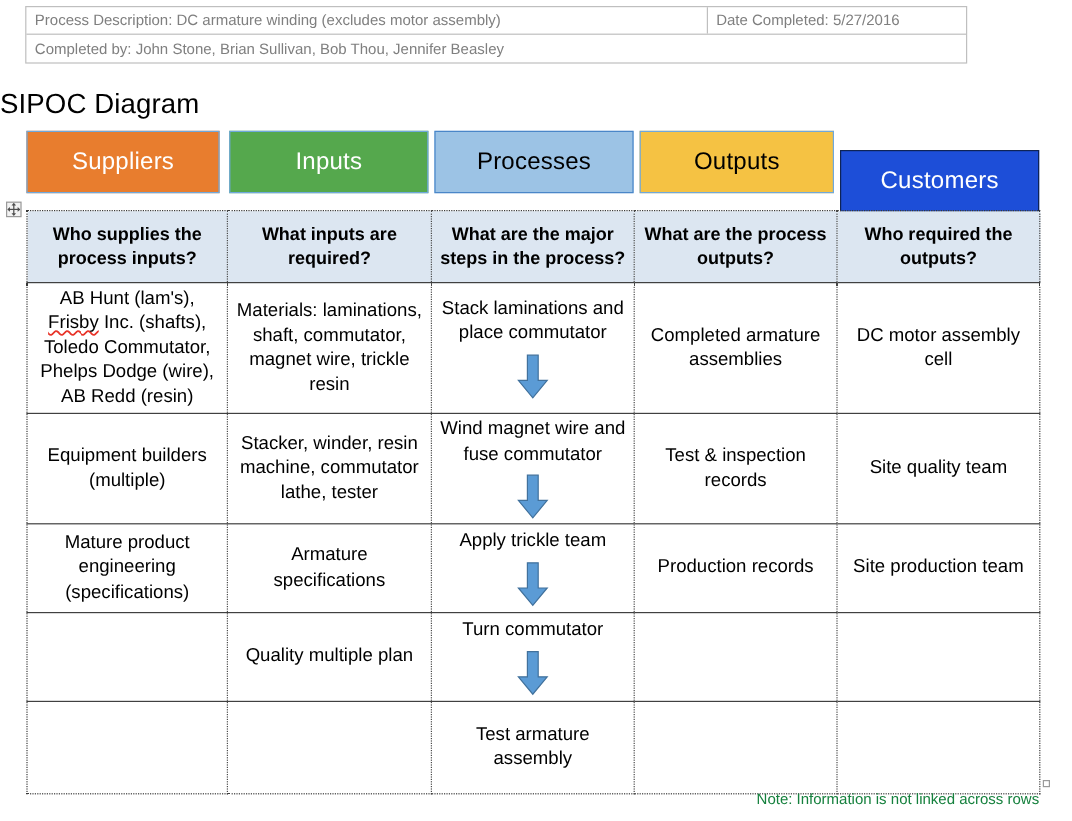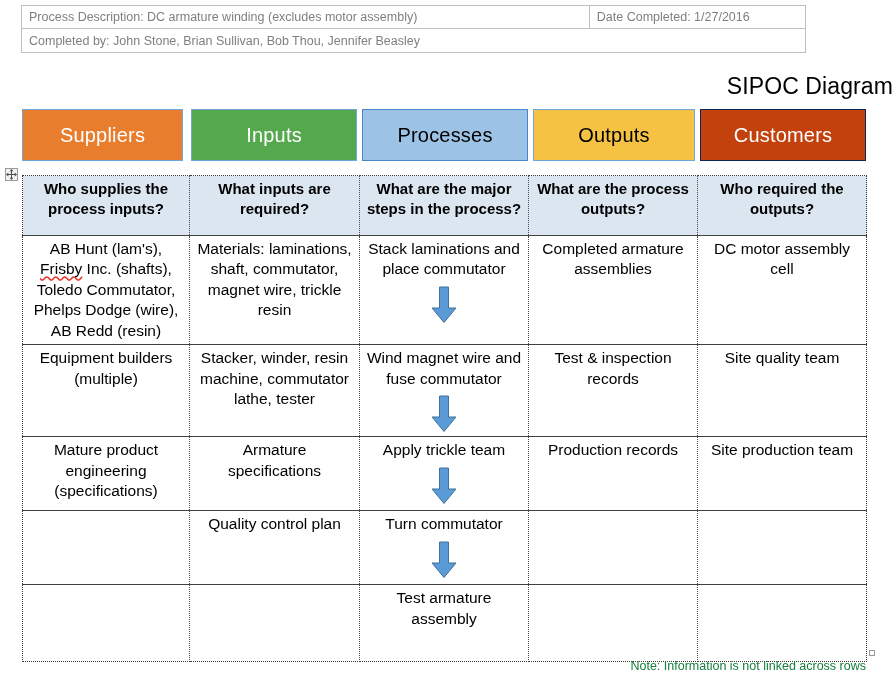--- a/index.html
+++ b/index.html
@@ -49,21 +49,21 @@
   .info-cell.desc  { width: 613px; border-right: 1px solid #bfbfbf; }
   .info-cell.date  { width: 232px; }
   .info-cell.by    { width: 845px; }
 
   
   .title {
     position: absolute;
     left: 0;
     top: 73px;
     width: 893px;
-    text-align: right;
+    text-align: left;
     font-size: 23px;
     color: #000000;
     font-family: "Liberation Sans", sans-serif;
     letter-spacing: 0.1px;
   }
 
   
   .band {
     position: absolute;
     left: 22px;
@@ -128,20 +128,21 @@
   }
   .sipoc-table tr:first-child td { border-top: 1px dotted #3a3a3a; }
   .sipoc-table tr:last-child td  { border-bottom: 1px dotted #3a3a3a; }
   .sipoc-table td:first-child { border-left: 1px dotted #3a3a3a; }
   .sipoc-table td:last-child  { border-right: 1px dotted #3a3a3a; }
 
   .cell-inner {
     display: flex;
     flex-direction: column;
     align-items: center;
+    justify-content: center;
     height: 100%;
   }
   .cell-text { display: block; }
   .misspell {
     text-decoration: underline wavy #e8352a;
     text-decoration-skip-ink: none;
   }
 
   
   .arrow-wrap {
@@ -173,21 +174,21 @@
   }
 </style>
 </head>
 <body>
 
 <div class="page">
 
   <div class="info-box">
     <div class="info-row first">
       <div class="info-cell desc">Process Description:  DC armature winding (excludes motor assembly)</div>
-      <div class="info-cell date">Date Completed: 1/27/2016</div>
+      <div class="info-cell date">Date Completed: 5/27/2016</div>
     </div>
     <div class="info-row">
       <div class="info-cell by">Completed by: John Stone, Brian Sullivan, Bob Thou, Jennifer Beasley</div>
     </div>
   </div>
 
   <div class="title">SIPOC Diagram</div>
 
   <div class="band">
     <div class="band-cell" id="band-0" style="left: 0px; width: 161px; background: rgb(232, 125, 46); color: rgb(255, 255, 255); border: 1px solid rgb(111, 168, 220);">
@@ -195,21 +196,21 @@
     </div>
     <div class="band-cell" id="band-1" style="left: 169px; width: 166px; background: rgb(85, 168, 77); color: rgb(255, 255, 255); border: 1px solid rgb(111, 168, 220);">
       <span>Inputs</span>
     </div>
     <div class="band-cell" id="band-2" style="left: 340px; width: 166px; background: rgb(156, 195, 229); color: rgb(0, 0, 0); border: 1px solid rgb(74, 134, 200);">
       <span>Processes</span>
     </div>
     <div class="band-cell" id="band-3" style="left: 511px; width: 162px; background: rgb(245, 194, 67); color: rgb(0, 0, 0); border: 1px solid rgb(111, 168, 220);">
       <span>Outputs</span>
     </div>
-    <div class="band-cell" id="band-4" style="left: 678px; width: 166px; background: #c2410c; color: rgb(255, 255, 255); border: 1px solid rgb(14, 35, 86);">
+    <div class="band-cell" id="band-4" style="left: 678px; width: 166px; background: #1d4ed8; color: rgb(255, 255, 255); border: 1px solid rgb(14, 35, 86); margin-top: 16px;">
       <span>Customers</span>
     </div>
   </div>
 
   <div class="move-handle">
     <svg width="11" height="11" viewBox="0 0 11 11" aria-hidden="true">
       <g fill="#4d4d4d">
         <rect x="5" y="1" width="1" height="9"></rect>
         <rect x="1" y="5" width="9" height="1"></rect>
         <polygon points="5.5,0 3.6,2.3 7.4,2.3"></polygon>
@@ -355,21 +356,21 @@
               <span class="cell-text">Site production team</span>
             </div>
           </td>
         </tr>
         <tr>
           <td style="height: 74px;">
             <div class="cell-inner"></div>
           </td>
           <td style="height: 74px;">
             <div class="cell-inner">
-              <span class="cell-text">Quality control plan</span>
+              <span class="cell-text">Quality multiple plan</span>
             </div>
           </td>
           <td style="height: 74px;">
             <div class="cell-inner">
               <span class="cell-text">Turn commutator</span>
               <div class="arrow-wrap">
                 <svg width="30" height="38" viewBox="0 0 30 38" aria-hidden="true">
                   <polygon points="10.5,1 19.5,1 19.5,22 27,22 15,36.5 3,22 10.5,22" fill="#5B9BD5" stroke="#41719C" stroke-width="1"></polygon>
                 </svg>
               </div>

